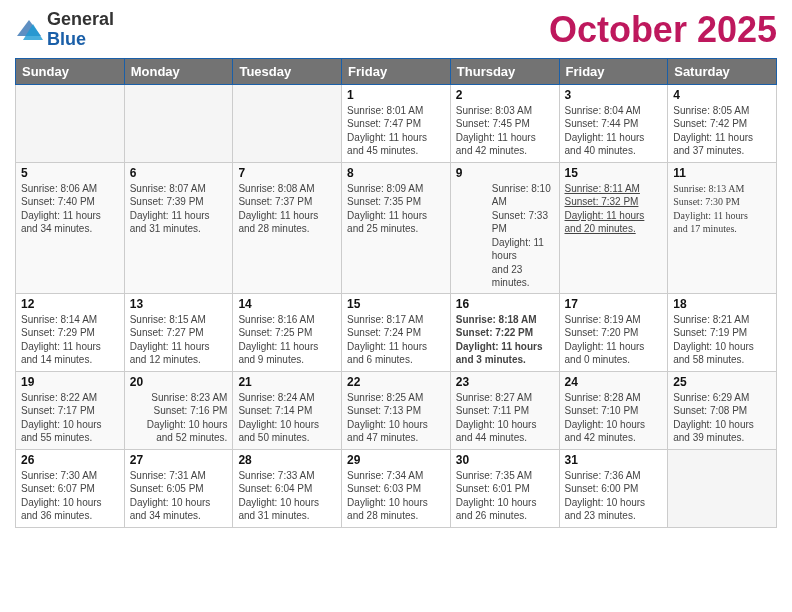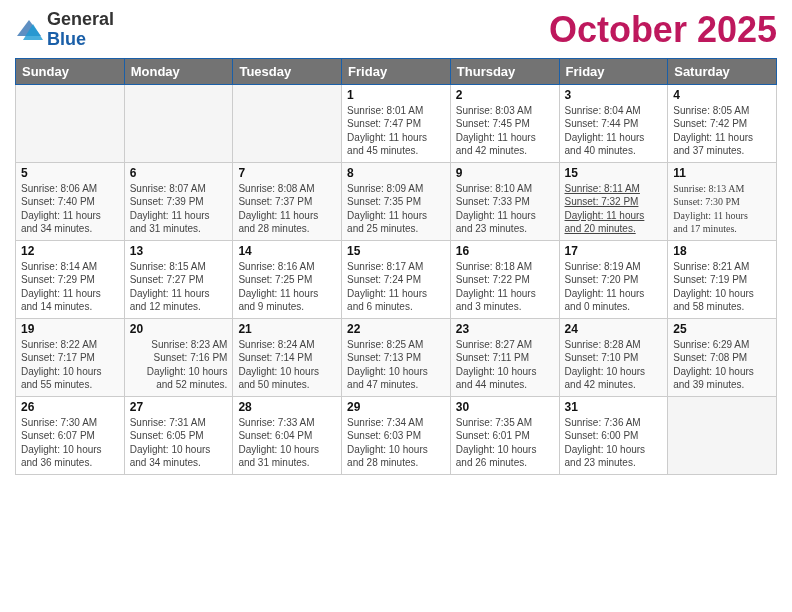--- a/index.html
+++ b/index.html
@@ -190,21 +190,21 @@
           </td>
           <td>
             <div class="day-number">8</div>
             <div class="day-info" style="white-space: pre-line;">Sunrise: 8:09 AM
 Sunset: 7:35 PM
 Daylight: 11 hours
 and 25 minutes.</div>
           </td>
           <td>
             <div class="day-number">9</div>
-            <div class="day-info" style="white-space: pre-line;">Sunrise: 8:10 AM
+            <div class="day-info" style="white-space: pre-line; margin-left: 36px;">Sunrise: 8:10 AM
 Sunset: 7:33 PM
 Daylight: 11 hours
 and 23 minutes.</div>
           </td>
           <td>
             <div class="day-number">15</div>
             <div class="day-info" style="white-space: pre-line; text-decoration: underline;">Sunrise: 8:11 AM
 Sunset: 7:32 PM
 Daylight: 11 hours
 and 20 minutes.</div>
@@ -241,21 +241,21 @@
           </td>
           <td>
             <div class="day-number">15</div>
             <div class="day-info" style="white-space: pre-line;">Sunrise: 8:17 AM
 Sunset: 7:24 PM
 Daylight: 11 hours
 and 6 minutes.</div>
           </td>
           <td>
             <div class="day-number">16</div>
-            <div class="day-info" style="white-space: pre-line;">Sunrise: 8:18 AM
+            <div class="day-info" style="white-space: pre-line; font-weight: bold;">Sunrise: 8:18 AM
 Sunset: 7:22 PM
 Daylight: 11 hours
 and 3 minutes.</div>
           </td>
           <td>
             <div class="day-number">17</div>
             <div class="day-info" style="white-space: pre-line;">Sunrise: 8:19 AM
 Sunset: 7:20 PM
 Daylight: 11 hours
 and 0 minutes.</div>

